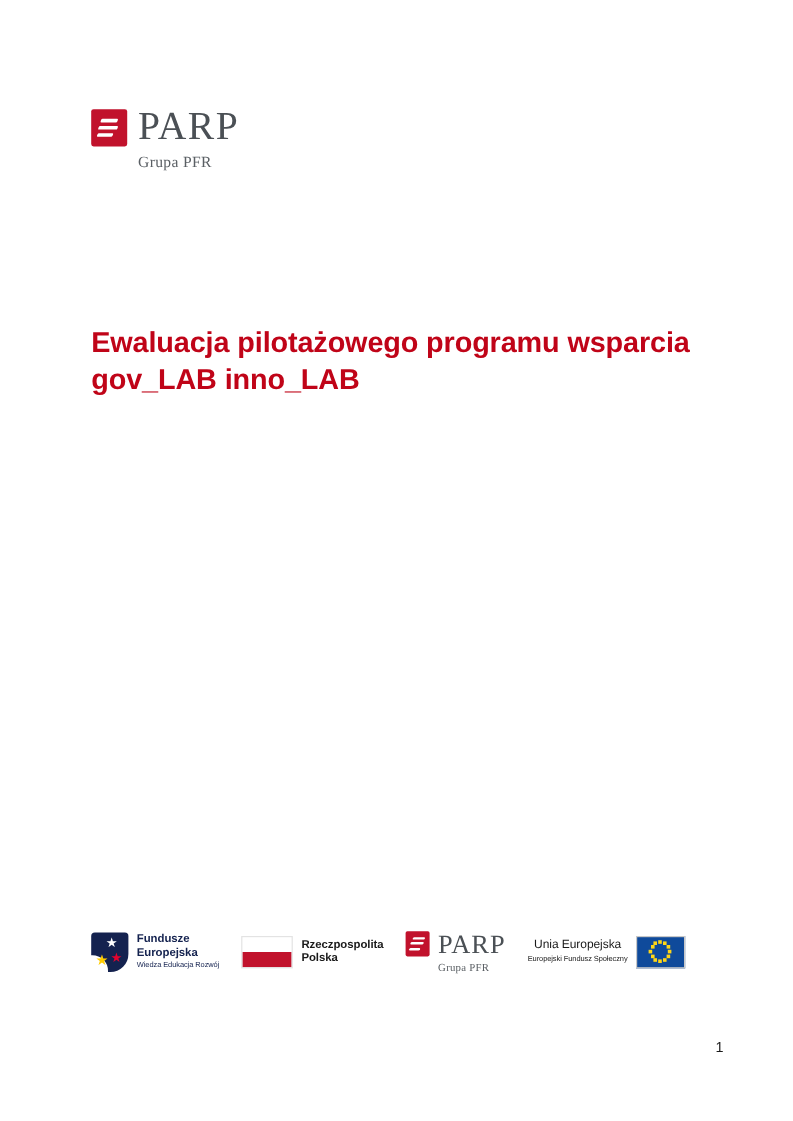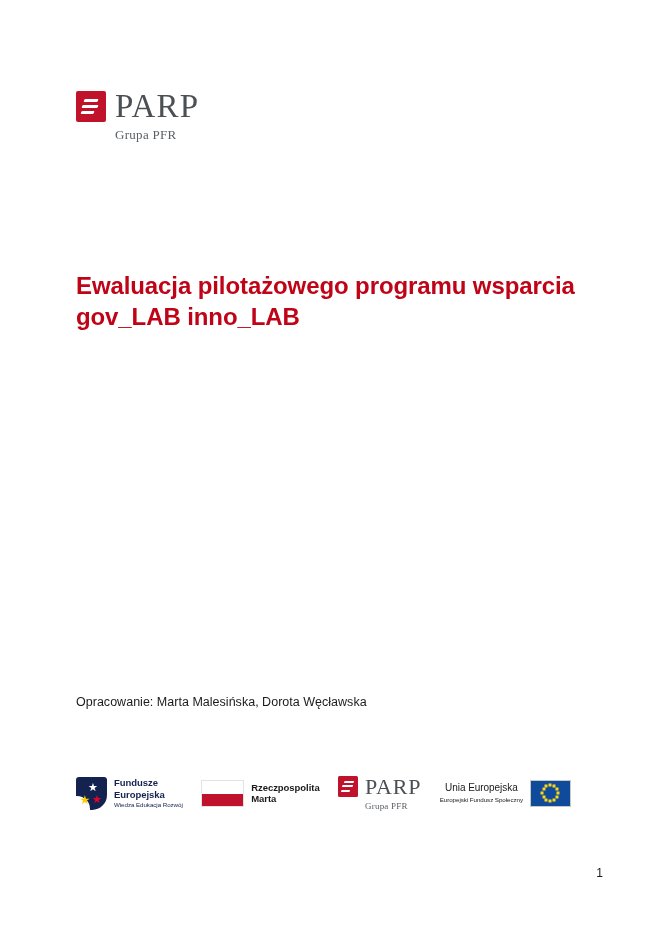--- a/index.html
+++ b/index.html
@@ -291,21 +291,20 @@
           <i class="s3"></i>
       </span>
       <span class="parp-word">PARP</span>
     </div>
     <div class="parp-sub">Grupa PFR</div>
   </div>
 
   <h1 class="doc-title">Ewaluacja pilotażowego programu wsparcia gov_LAB inno_LAB</h1>
 
 
-  <div class="doc-authors">Opracowanie: Marta Malesińska, Dorota Węcławska</div>
 
   <div class="footer-strip">
 
     <div class="logo-unit">
       <span class="fe-mark">
         <span class="body"></span>
         <span class="notch"></span>
         <span class="star white fe-s1"></span>
         <span class="star yellow fe-s2"></span>
         <span class="star red fe-s3"></span>
@@ -316,21 +315,21 @@
           <span>Europejska</span>
         </span>
         <span class="fe-text-sub" style="display:block;">Wiedza Edukacja Rozwój</span>
       </span>
     </div>
 
     <div class="logo-unit">
       <span class="pl-flag"></span>
       <span class="pl-text">
         <span>Rzeczpospolita</span><br>
-        <span>Marta</span>
+        <span>Polska</span>
       </span>
     </div>
 
     <div>
       <div class="logo-unit">
         <span class="parp-footer-mark">
           <i class="s1"></i>
             <i class="s2"></i>
             <i class="s3"></i>
         </span>

